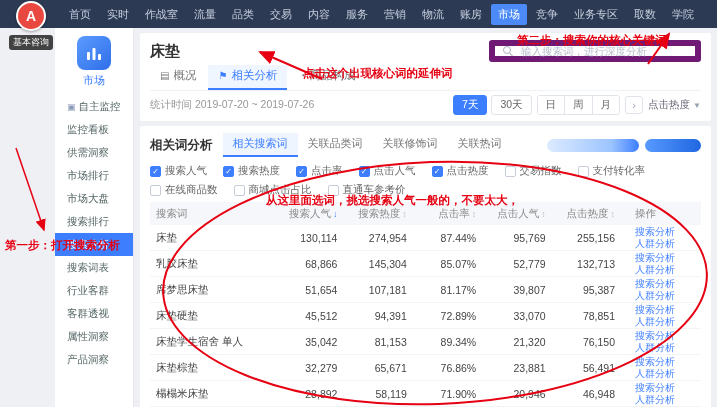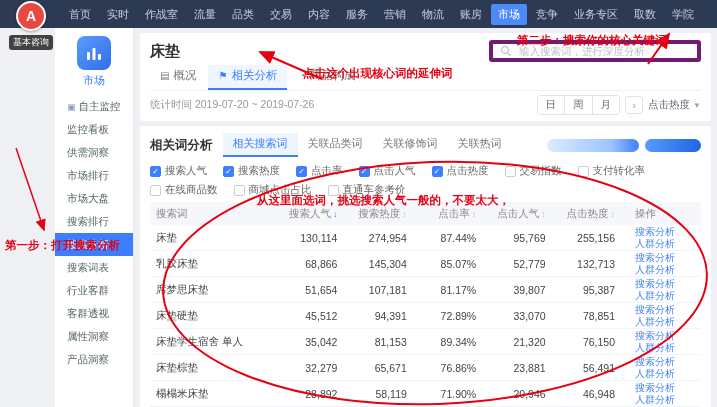--- a/index.html
+++ b/index.html
@@ -33,21 +33,21 @@
   .menu-item.active{background:#3d7eff;color:#fff;}
   .menu-item .mi-icon{display:none;margin-right:3px;color:#8a9ab8;font-size:9px;}
   .menu-item.has-icon .mi-icon{display:inline;}
 
   
   .main{position:absolute;left:134px;top:28px;right:0;bottom:0;padding:5px 6px;}
   .card{background:#fff;border-radius:2px;}
   .card1{padding:5px 10px 0;}
   .c1-row1{display:flex;align-items:center;justify-content:space-between;height:26px;}
   .page-title{font-size:15px;font-weight:bold;color:#333;}
-  .searchbox{width:212px;height:22px;border:4px solid #701a75;border-radius:3px;display:flex;
+  .searchbox{width:212px;height:22px;border:6px solid #701a75;border-radius:3px;display:flex;
     align-items:center;padding:0 8px;gap:6px;background:#fff;}
   .searchbox input{border:none;outline:none;flex:1;font-size:10.5px;color:#333;background:transparent;}
   .searchbox input::placeholder{color:#b8bfcc;}
   .mag{width:10px;height:10px;position:relative;display:inline-block;flex:none;}
   .mag::before{content:"";position:absolute;width:6px;height:6px;border:1.3px solid #aab2c0;border-radius:50%;left:0;top:0;}
   .mag::after{content:"";position:absolute;width:4px;height:1.3px;background:#aab2c0;transform:rotate(45deg);left:6px;top:8px;}
   .c1-tabs{display:flex;gap:2px;margin-top:1px;}
   .c1-tab{font-size:11.5px;color:#777;padding:3px 10px 5px;display:flex;gap:4px;align-items:center;
     cursor:pointer;border-bottom:2px solid transparent;}
   .c1-tab.active{color:#3d7eff;border-bottom-color:#3d7eff;background:#f0f6ff;}
@@ -224,20 +224,25 @@
   </div>
 
   <div class="c1-tab">
     <span class="tab-icon">◔</span>
     <span>商品构成</span>
   </div>
 </div>
     <div class="c1-row3">
       <div class="stats-time">统计时间 2019-07-20 ~ 2019-07-26</div>
       <div class="date-controls">
+        <div style="display:flex;gap:4px;">
+  <div class="pill active">7天</div>
+
+  <div class="pill">30天</div>
+</div>
         <div class="seg">
   <div class="pill">日</div>
 
   <div class="pill">周</div>
 
   <div class="pill">月</div>
 </div>
         <div class="arrow-btn">›</div>
         <div class="terminal">
           <span>点击热度</span>
@@ -453,14 +458,14 @@
       <path d="M0,0 L8,3.5 L0,7 Z" fill="#e60012"></path>
     </marker>
   </defs>
   <ellipse cx="435" cy="283" rx="272" ry="121" fill="none" stroke="#e60012" stroke-width="2" transform="rotate(-2 435 283)"></ellipse>
   <line x1="322" y1="79" x2="260" y2="52" stroke="#e60012" stroke-width="2" marker-end="url(#arrh)"></line>
   <line x1="648" y1="64" x2="669" y2="34" stroke="#e60012" stroke-width="2" marker-end="url(#arrh)"></line>
   <line x1="16" y1="148" x2="44" y2="230" stroke="#e60012" stroke-width="1.5" marker-end="url(#arrh)"></line>
 </svg>
 <div class="anno" style="left:517px;top:33px;">第二步：搜索你的核心关键词</div>
 <div class="anno" style="left:303px;top:66px;">点击这个出现核心词的延伸词</div>
-<div class="anno" style="left:257px;top:193px;">从这里面选词，挑选搜索人气一般的，不要太大，</div>
+<div class="anno" style="left:266px;top:193px;">从这里面选词，挑选搜索人气一般的，不要太大，</div>
 <div class="anno" style="left:5px;top:238px;">第一步：打开搜索分析</div>
 
 </body></html>

